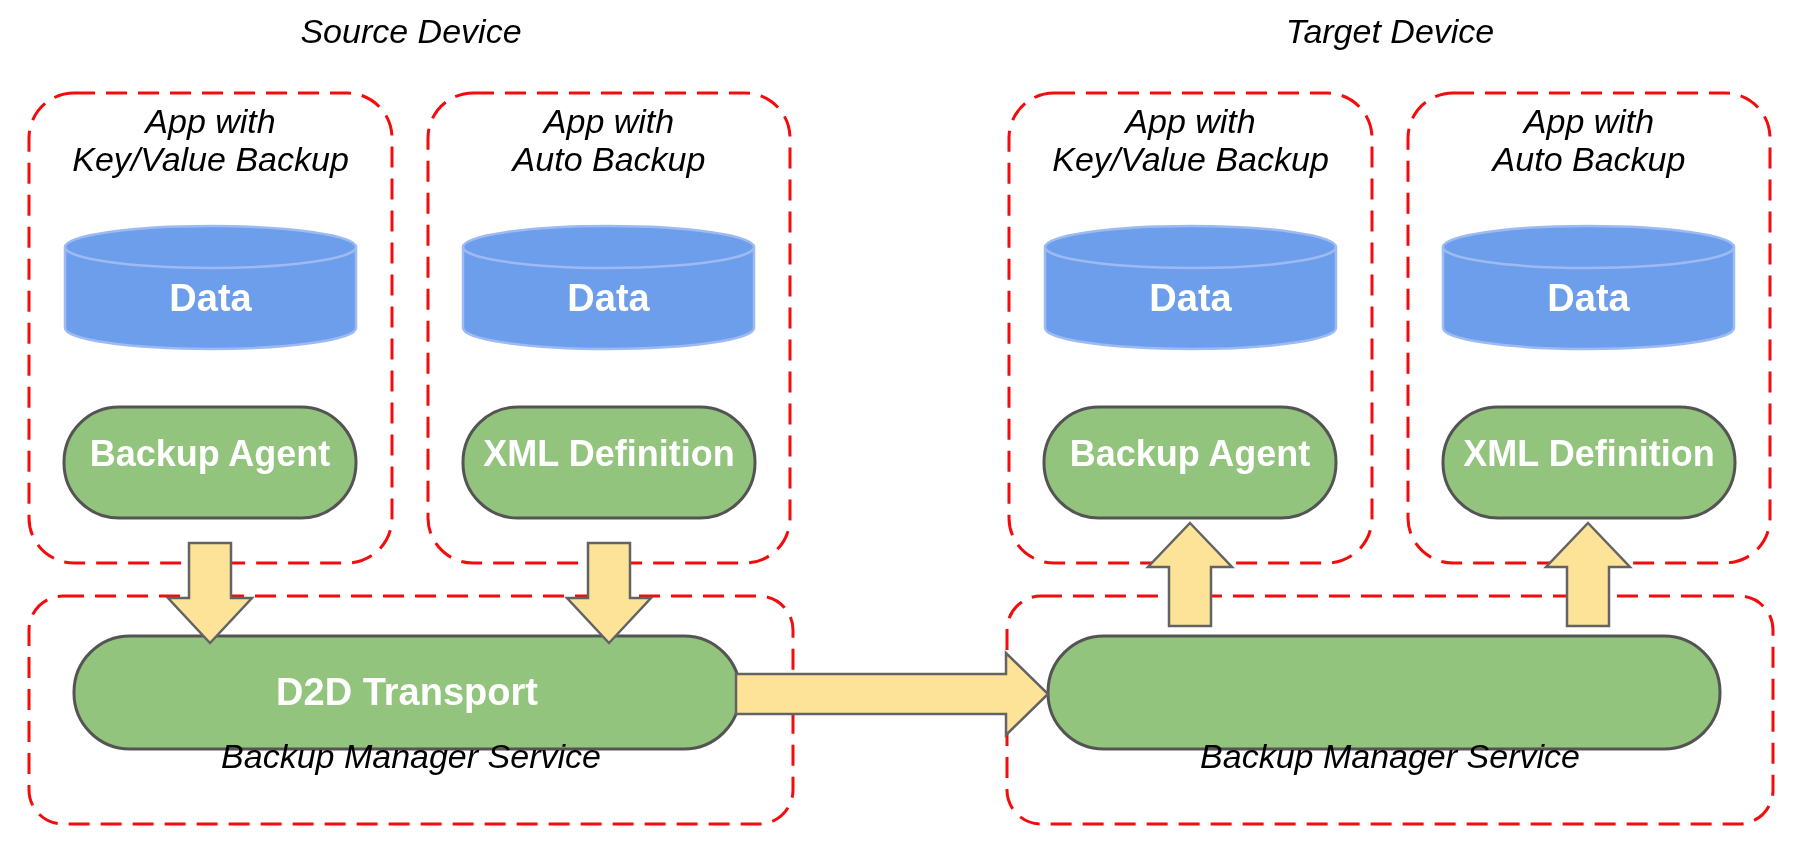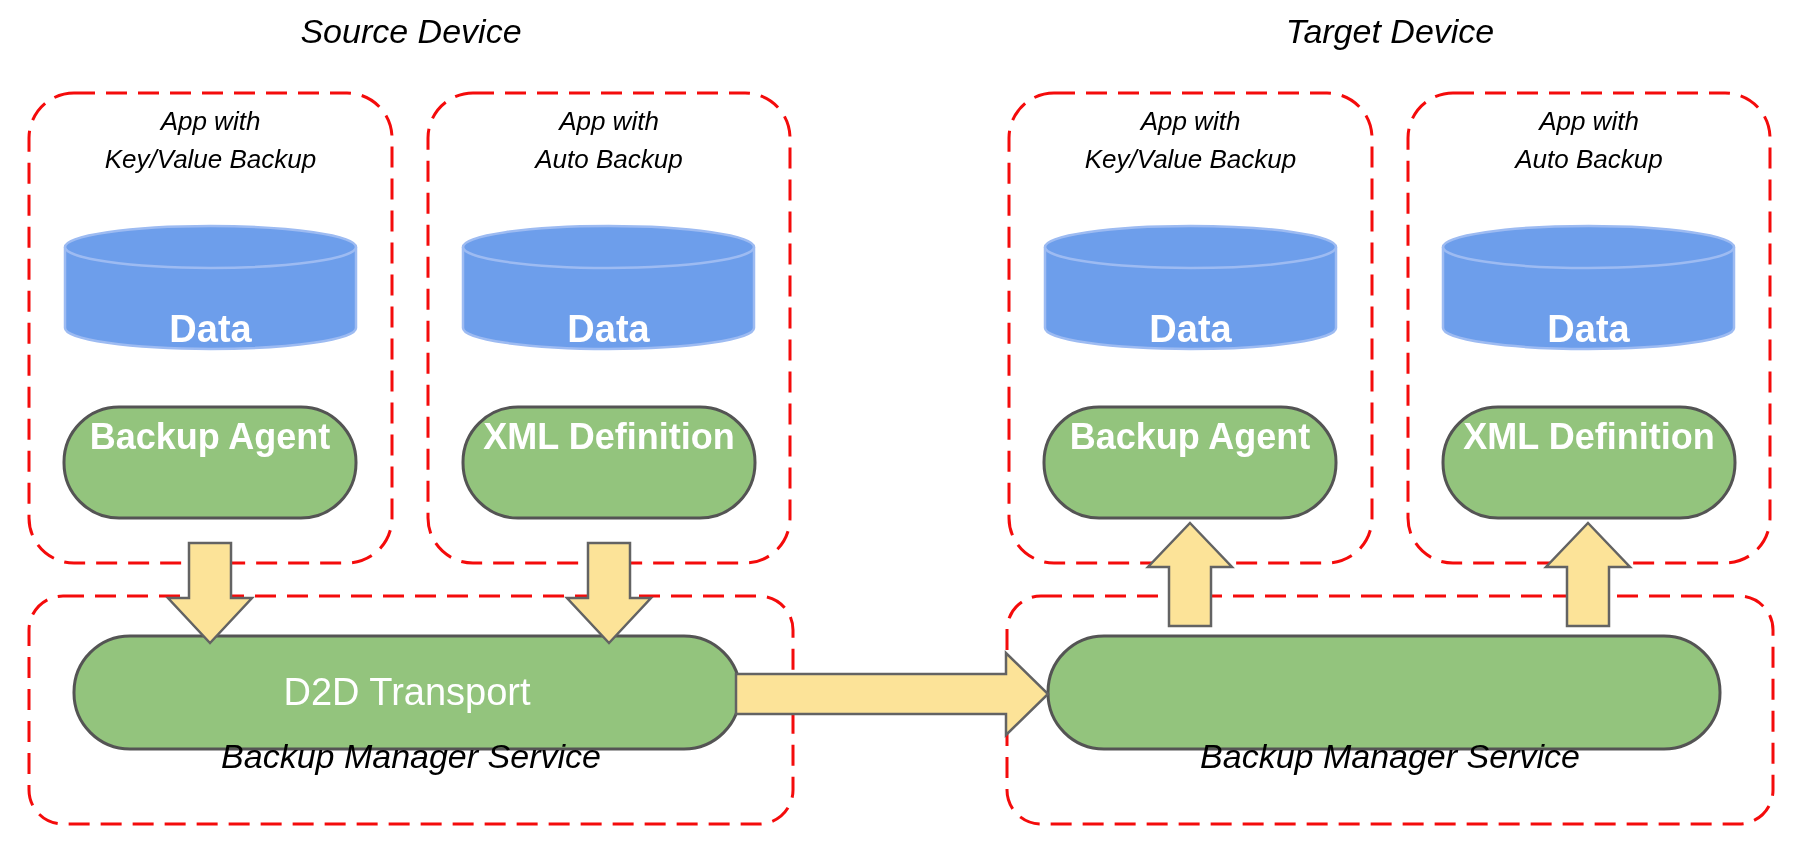--- a/index.html
+++ b/index.html
@@ -10,33 +10,33 @@
     background: #ffffff;
     font-family: "Liberation Sans", sans-serif;
     overflow: hidden;
   }
   .layer-svg { position: absolute; left: 0; top: 0; }
   .lbl { position: absolute; text-align: center; color: #000; }
   .device-title {
     top: 11px; font-size: 34px; font-style: italic; line-height: 40px;
   }
   .app-title {
-    top: 102px; font-size: 26px; font-style: italic; line-height: 38px;
+    top: 102px; font-size: 34px; font-style: italic; line-height: 38px;
   }
   .app-title span { display: block; }
   .data-label {
     top: 273px; height: 50px; font-size: 38px; font-weight: bold; color: #fff;
-    display: flex; align-items: center; justify-content: center; margin-top: 31px;
+    display: flex; align-items: center; justify-content: center;
   }
   .component-label {
-    top: 390px; height: 93px; font-size: 36px; font-weight: bold; color: #fff;
+    top: 407px; height: 93px; font-size: 36px; font-weight: bold; color: #fff;
     display: flex; align-items: center; justify-content: center;
   }
   .transport-label {
-    top: 636px; height: 113px; font-size: 38px; font-weight: normal; color: #fff;
+    top: 636px; height: 113px; font-size: 38px; font-weight: bold; color: #fff;
     display: flex; align-items: center; justify-content: center;
   }
   .service-caption {
     top: 736px; font-size: 34px; font-style: italic; line-height: 40px;
   }
   .dashed-box { fill: none; stroke: #f40b0b; stroke-width: 3; stroke-dasharray: 21 11; }
   .cyl { fill: #6d9eeb; stroke: #9dbbf2; stroke-width: 2.5; }
   .pill { fill: #93c47d; stroke: #545454; stroke-width: 3; }
   .arrow { fill: #fce398; stroke: #636363; stroke-width: 2.5; stroke-linejoin: miter; }
 </style>

